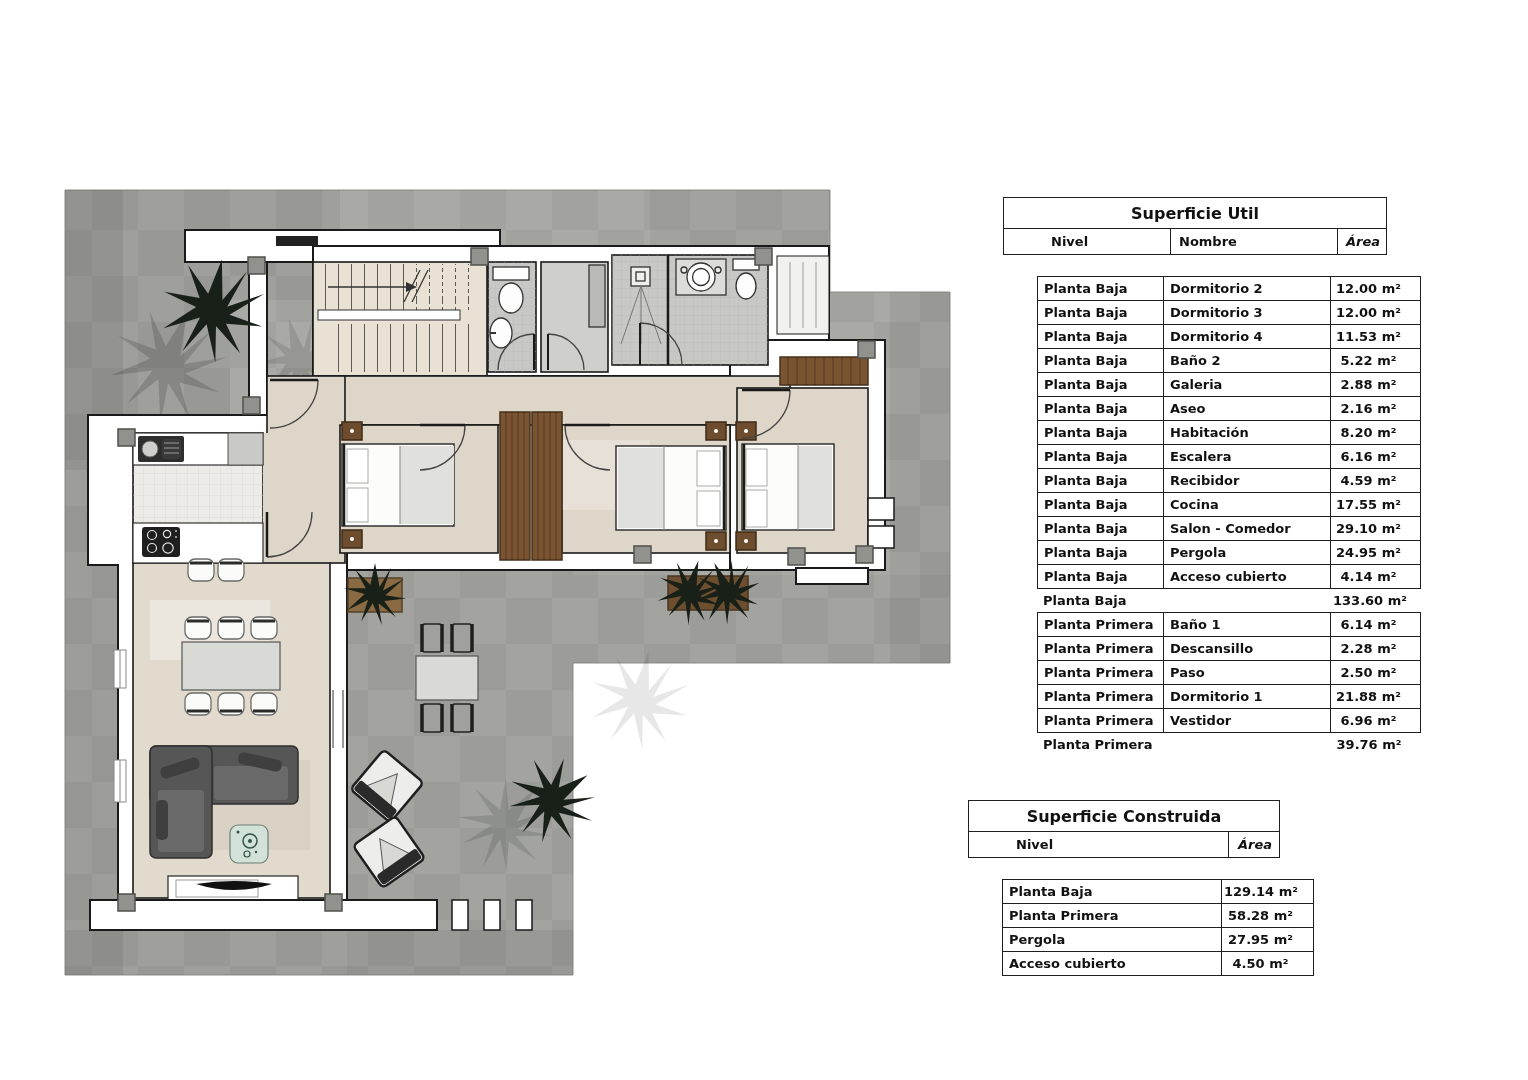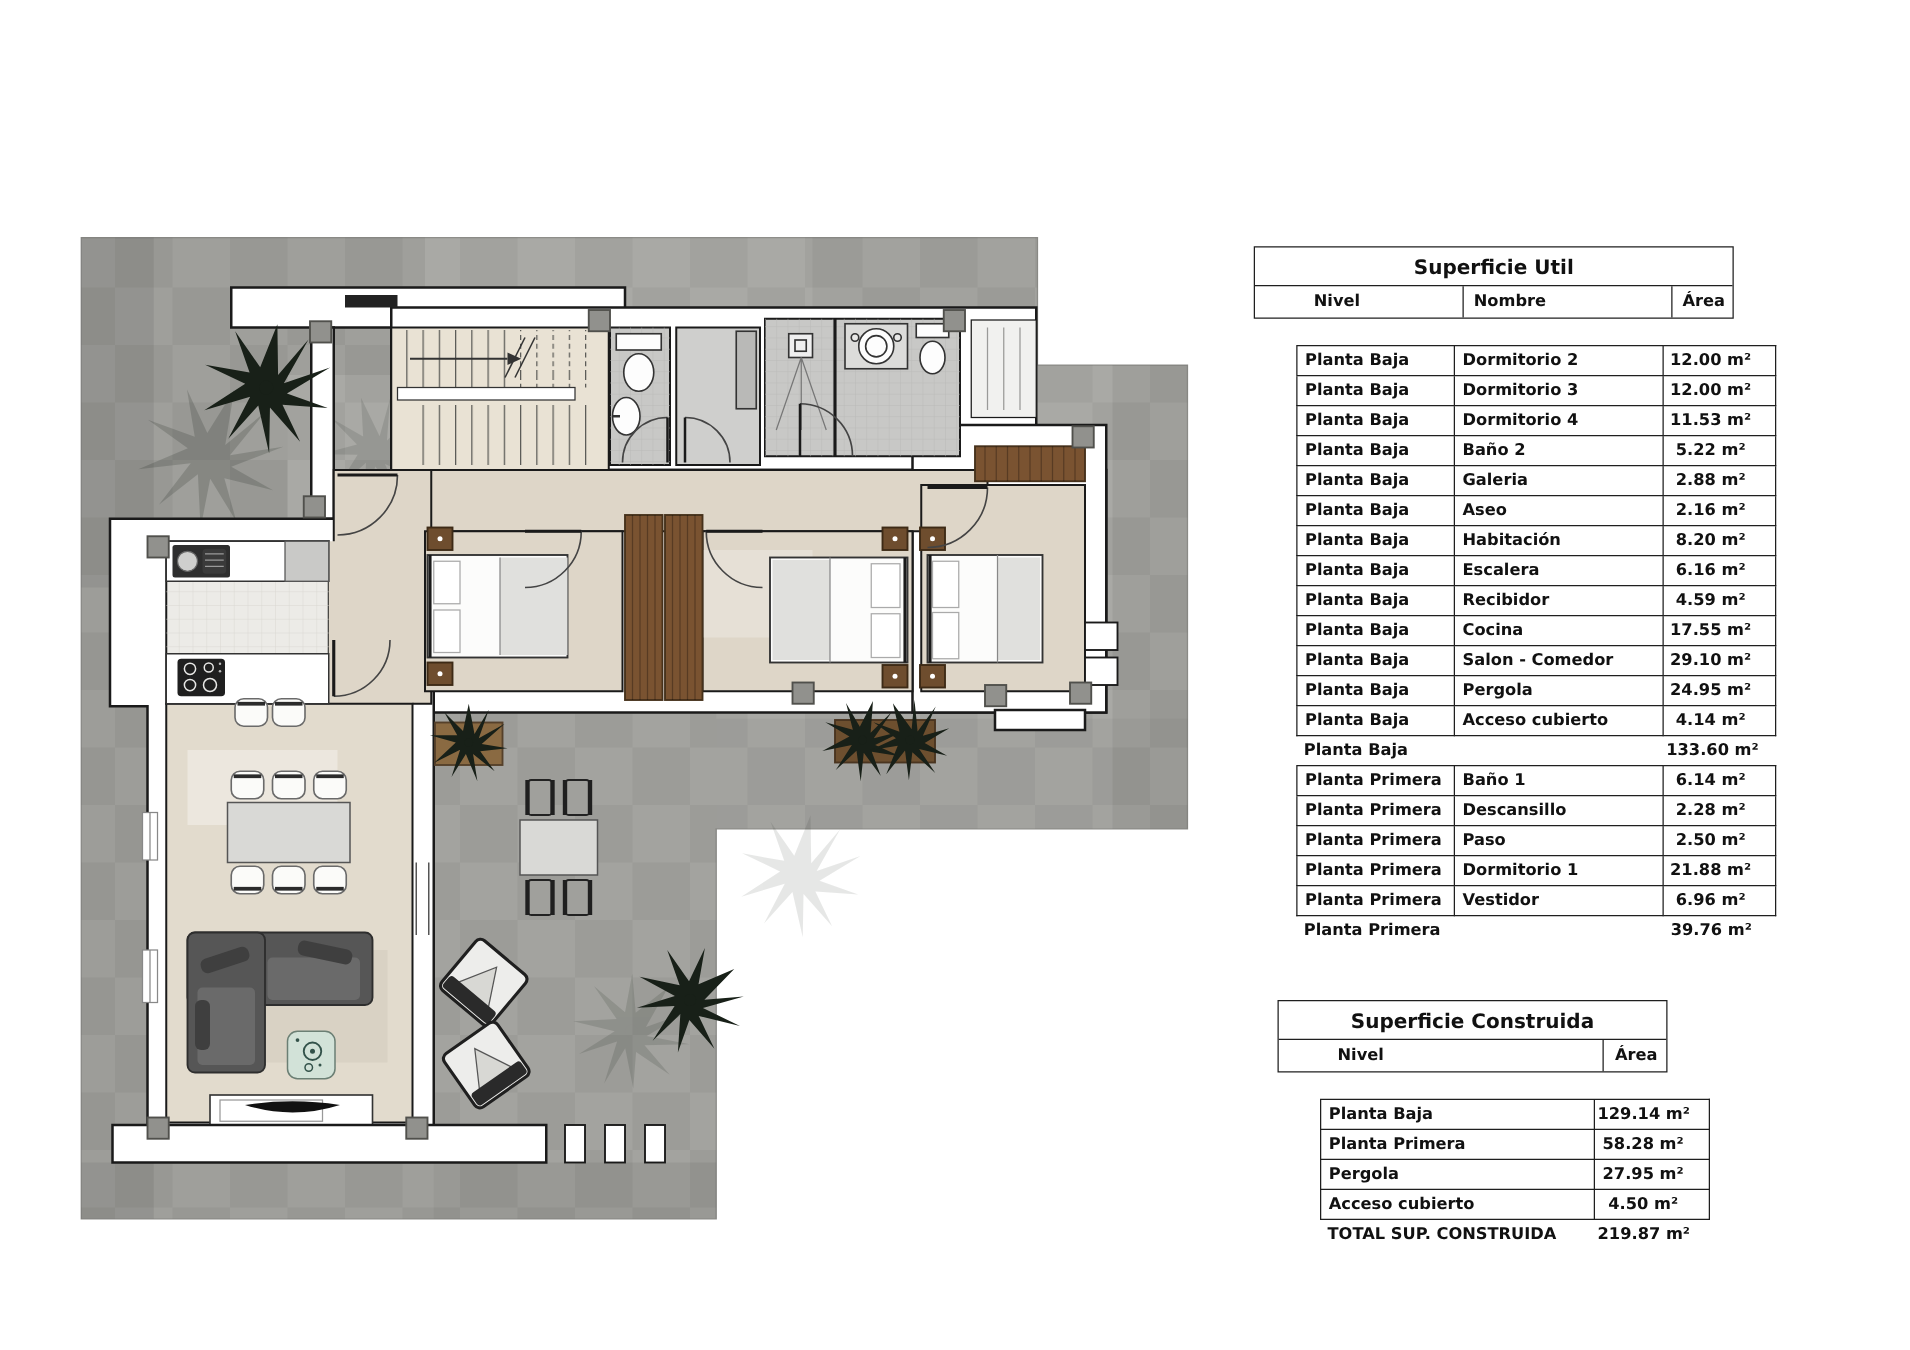--- a/index.html
+++ b/index.html
@@ -9,21 +9,21 @@
 
   
   .stable{position:absolute;color:#111;font-weight:700;font-size:13px;line-height:17px;}
   .t-head{border:1px solid #1f1f1f;background:#fff;}
   .t-title{text-align:center;font-size:16px;padding:7px 0 6px 0;border-bottom:1px solid #1f1f1f;}
   .t-cols{display:grid;}
   .u-grid{grid-template-columns:127px 167px 90px;}
   .c-grid{grid-template-columns:220px 92px;}
   .t-colh{padding:4px 8px;margin-left:39px;}
   .t-colh + .t-colh{border-left:1px solid #1f1f1f;}
-  .t-colh.c-area{text-align:center;padding:4px 2px;}
+  .t-colh.c-area{text-align:center;padding:4px 2px;font-style:italic;}
   .t-gap{height:21px;}
   .t-body{background:transparent;padding-left:34px;}
   .trow{display:grid;background:#fff;}
   .u-host .trow{grid-template-columns:127px 167px 90px;}
   .c-host .trow{grid-template-columns:220px 92px;}
   .tcell{padding:3px 6px;white-space:nowrap;}
   .col-area{text-align:center;padding:3px 16px 3px 2px;}
   .trow.data .tcell{border-right:1px solid #1f1f1f;border-bottom:1px solid #1f1f1f;}
   .trow.data .tcell:first-child{border-left:1px solid #1f1f1f;}
   .t-body .trow.data:first-child .tcell,
@@ -453,21 +453,21 @@
           <div class="tcell col-area">6.96 m²</div>
         </div>
         <div class="trow subtotal">
           <div class="tcell col-nivel">Planta Primera</div>
           <div class="tcell col-nombre"></div>
           <div class="tcell col-area">39.76 m²</div>
         </div>
       </div>
 </div>
 
-<div class="stable" style="left:1022px;top:800px;width:312px">
+<div class="stable" style="left:968px;top:800px;width:312px">
   <div class="t-head">
     <div class="t-title">Superficie Construida</div>
     <div class="t-cols c-grid">
       <div class="t-colh">Nivel</div>
       <div class="t-colh c-area">Área</div>
     </div>
   </div>
   <div class="t-gap"></div>
   <div class="t-body c-host">
         <div class="trow data">
@@ -479,20 +479,16 @@
           <div class="tcell col-area">58.28 m²</div>
         </div>
         <div class="trow data">
           <div class="tcell col-nivel">Pergola</div>
           <div class="tcell col-area">27.95 m²</div>
         </div>
         <div class="trow data">
           <div class="tcell col-nivel">Acceso cubierto</div>
           <div class="tcell col-area">4.50 m²</div>
         </div>
-        <div class="trow total">
-          <div class="tcell col-nivel">TOTAL SUP. CONSTRUIDA</div>
-          <div class="tcell col-area">219.87 m²</div>
-        </div>
       </div>
 </div>
 
 </div>
 
 </body></html>

